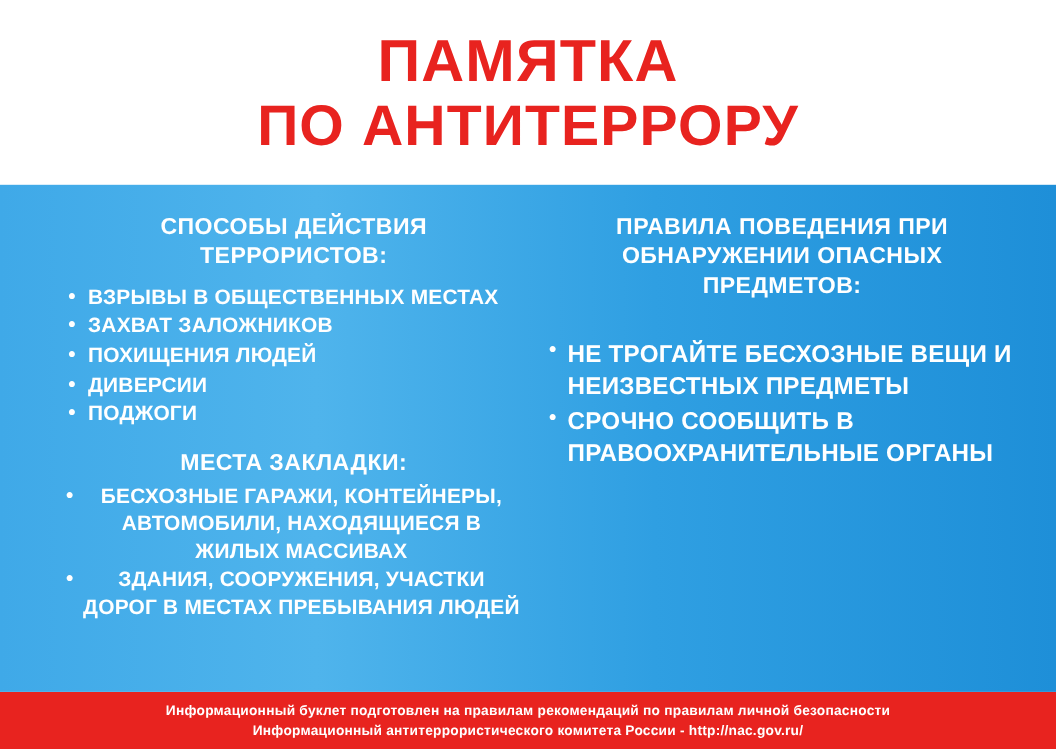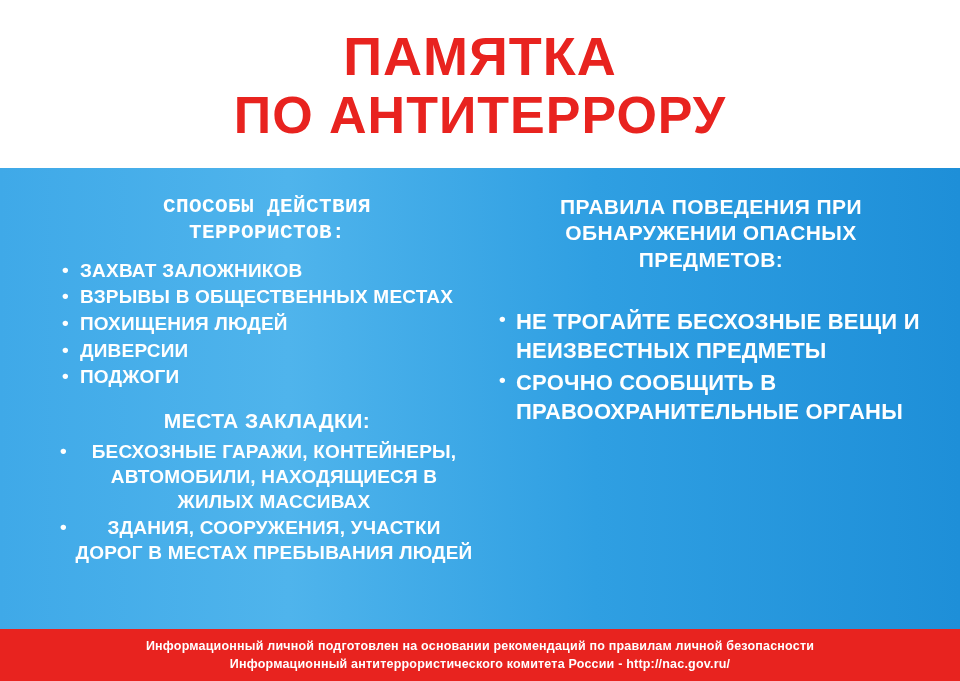--- a/index.html
+++ b/index.html
@@ -60,21 +60,21 @@
   .section-head {
     color: #ffffff;
     font-weight: bold;
     font-size: 21px;
     line-height: 1.25;
     text-align: center;
     text-transform: uppercase;
     letter-spacing: .4px;
     margin-bottom: 12px;
   }
-  .section-head.left-head { padding: 0 40px; font-family: Liberation Mono, monospace; }
+  .section-head.left-head { padding: 0 40px; }
   .section-head.sub-head {
     margin-top: 18px;
     margin-bottom: 6px;
     padding-left: 0;
   }
 
   ul.bullets {
     list-style: none;
     color: #ffffff;
     font-weight: bold;
@@ -136,22 +136,22 @@
   <div class="header">
     <div class="title-line">ПАМЯТКА</div>
     <div class="title-line second">ПО АНТИТЕРРОРУ</div>
   </div>
 
   <div class="body-area">
 
     <div class="col col-left">
       <div class="section-head left-head">СПОСОБЫ ДЕЙСТВИЯ ТЕРРОРИСТОВ:</div>
       <ul class="bullets">
+        <li>ВЗРЫВЫ В ОБЩЕСТВЕННЫХ МЕСТАХ</li>
         <li>ЗАХВАТ ЗАЛОЖНИКОВ</li>
-        <li>ВЗРЫВЫ В ОБЩЕСТВЕННЫХ МЕСТАХ</li>
         <li>ПОХИЩЕНИЯ ЛЮДЕЙ</li>
         <li>ДИВЕРСИИ</li>
         <li>ПОДЖОГИ</li>
       </ul>
       <div class="section-head sub-head">МЕСТА ЗАКЛАДКИ:</div>
       <ul class="bullets tight">
         <li>БЕСХОЗНЫЕ ГАРАЖИ, КОНТЕЙНЕРЫ, АВТОМОБИЛИ, НАХОДЯЩИЕСЯ В ЖИЛЫХ МАССИВАХ</li>
         <li>ЗДАНИЯ, СООРУЖЕНИЯ, УЧАСТКИ ДОРОГ В МЕСТАХ ПРЕБЫВАНИЯ ЛЮДЕЙ</li>
       </ul>
     </div>
@@ -161,17 +161,17 @@
       <div class="right-spacer"></div>
       <ul class="bullets right-list">
         <li>НЕ ТРОГАЙТЕ БЕСХОЗНЫЕ ВЕЩИ И НЕИЗВЕСТНЫХ ПРЕДМЕТЫ</li>
         <li>СРОЧНО СООБЩИТЬ В ПРАВООХРАНИТЕЛЬНЫЕ ОРГАНЫ</li>
       </ul>
     </div>
 
   </div>
 
   <div class="footer">
-    <div class="line1">Информационный личной подготовлен на основании рекомендаций по правилам личной безопасности</div>
+    <div class="line1">Информационный буклет подготовлен на правилам рекомендаций по правилам личной безопасности</div>
     <div class="line2">Информационный антитеррористического комитета России - http://nac.gov.ru/</div>
   </div>
 
 </div>
 
 </body></html>

